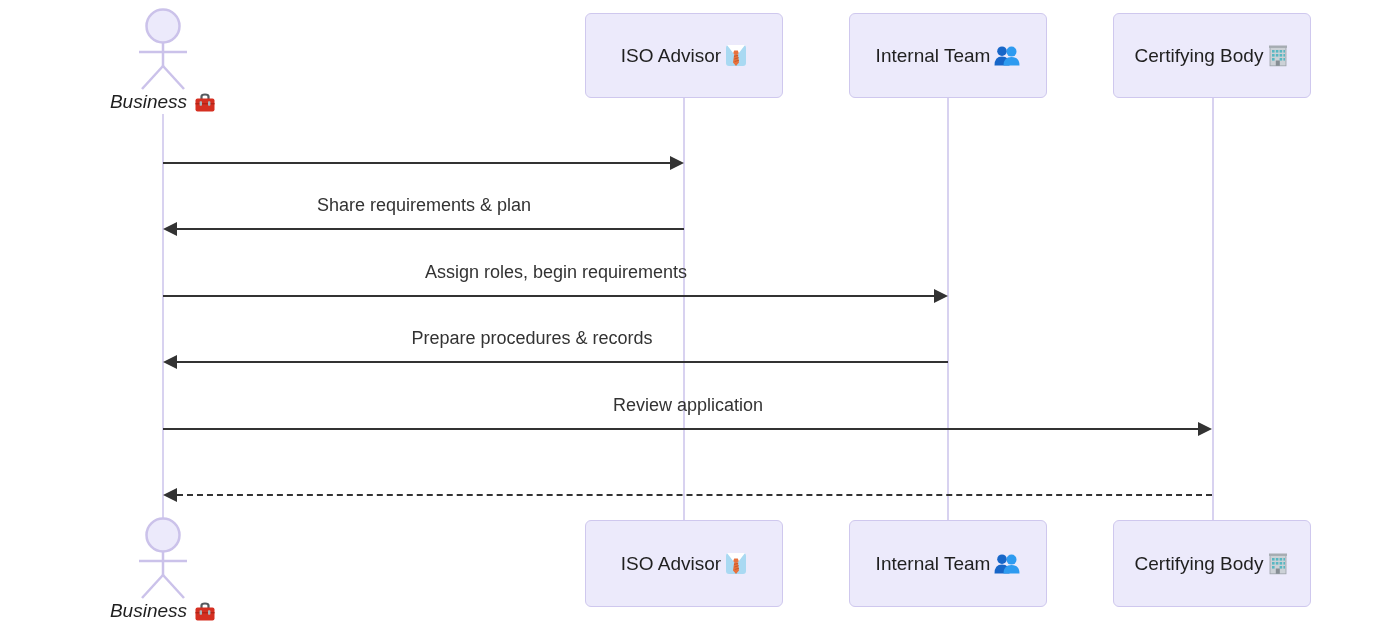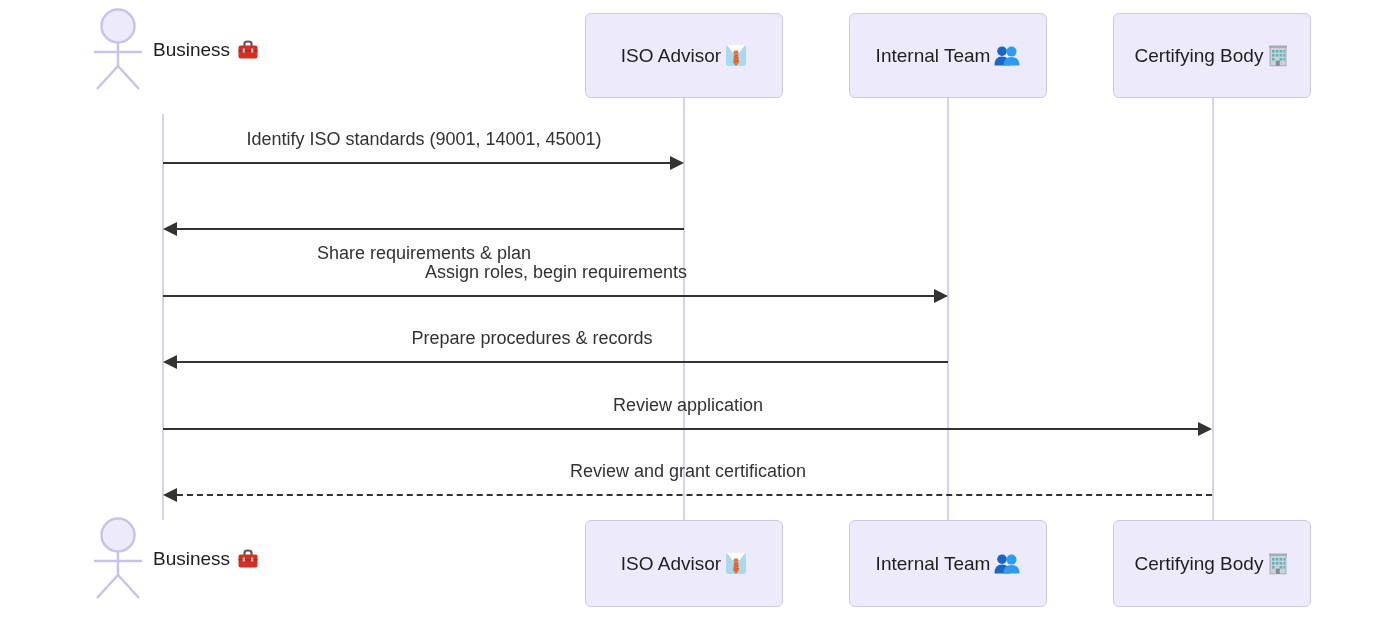--- a/index.html
+++ b/index.html
@@ -37,23 +37,24 @@
     z-index: 3;
     box-sizing: border-box;
   }
   .pbox.bottom { height: 87px; }
 
   
   .actor-group {
     position: absolute;
     width: 160px;
     display: flex;
-    flex-direction: row;
+    flex-direction: column;
     align-items: center;
     z-index: 3;
+    font-style: italic;
   }
   .actor-label {
     display: flex;
     align-items: center;
     gap: 7px;
     font-size: 19px;
     color: #1f1f1f;
     margin-top: 1px;
     white-space: nowrap;
   }
@@ -213,43 +214,41 @@
           <rect x="12.6" y="10" width="2.6" height="2.6"></rect>
           <rect x="16.4" y="10" width="1.6" height="2.6"></rect>
         <rect x="5" y="14" width="2.6" height="2.6"></rect>
           <rect x="12.6" y="14" width="2.6" height="2.6"></rect>
           <rect x="16.4" y="14" width="1.6" height="2.6"></rect>
       </g>
       <rect x="8.8" y="16.5" width="4" height="5.3" fill="#868e94"></rect>
     </svg>
   </div>
 
-  <div class="msg-text" style="left:424px; top:129px;">Identify ISO standards (9001, 14001, 45001)</div>
   <div class="msg-line" style="left:163px; top:162px; width:507px;">
     <i class="arrowhead right"></i>
   </div>
 
-  <div class="msg-text" style="left:424px; top:195px;margin-top:48px;">Share requirements &amp; plan</div>
+  <div class="msg-text" style="left:424px; top:195px;">Share requirements &amp; plan</div>
   <div class="msg-line" style="left:177px; top:228px; width:507px;">
     <i class="arrowhead left"></i>
   </div>
 
   <div class="msg-text" style="left:556px; top:262px;">Assign roles, begin requirements</div>
   <div class="msg-line" style="left:163px; top:295px; width:771px;">
     <i class="arrowhead right"></i>
   </div>
 
   <div class="msg-text" style="left:532px; top:328px;">Prepare procedures &amp; records</div>
   <div class="msg-line" style="left:177px; top:361px; width:771px;">
     <i class="arrowhead left"></i>
   </div>
 
   <div class="msg-text" style="left:688px; top:395px;">Review application</div>
   <div class="msg-line" style="left:163px; top:428px; width:1035px;">
     <i class="arrowhead right"></i>
   </div>
 
-  <div class="msg-text" style="left:688px; top:461px;">Review and grant certification</div>
   <div class="msg-line dashed" style="left:177px; top:494px; width:1035px;">
     <i class="arrowhead left"></i>
   </div>
 
 </div>
 
 </body></html>

